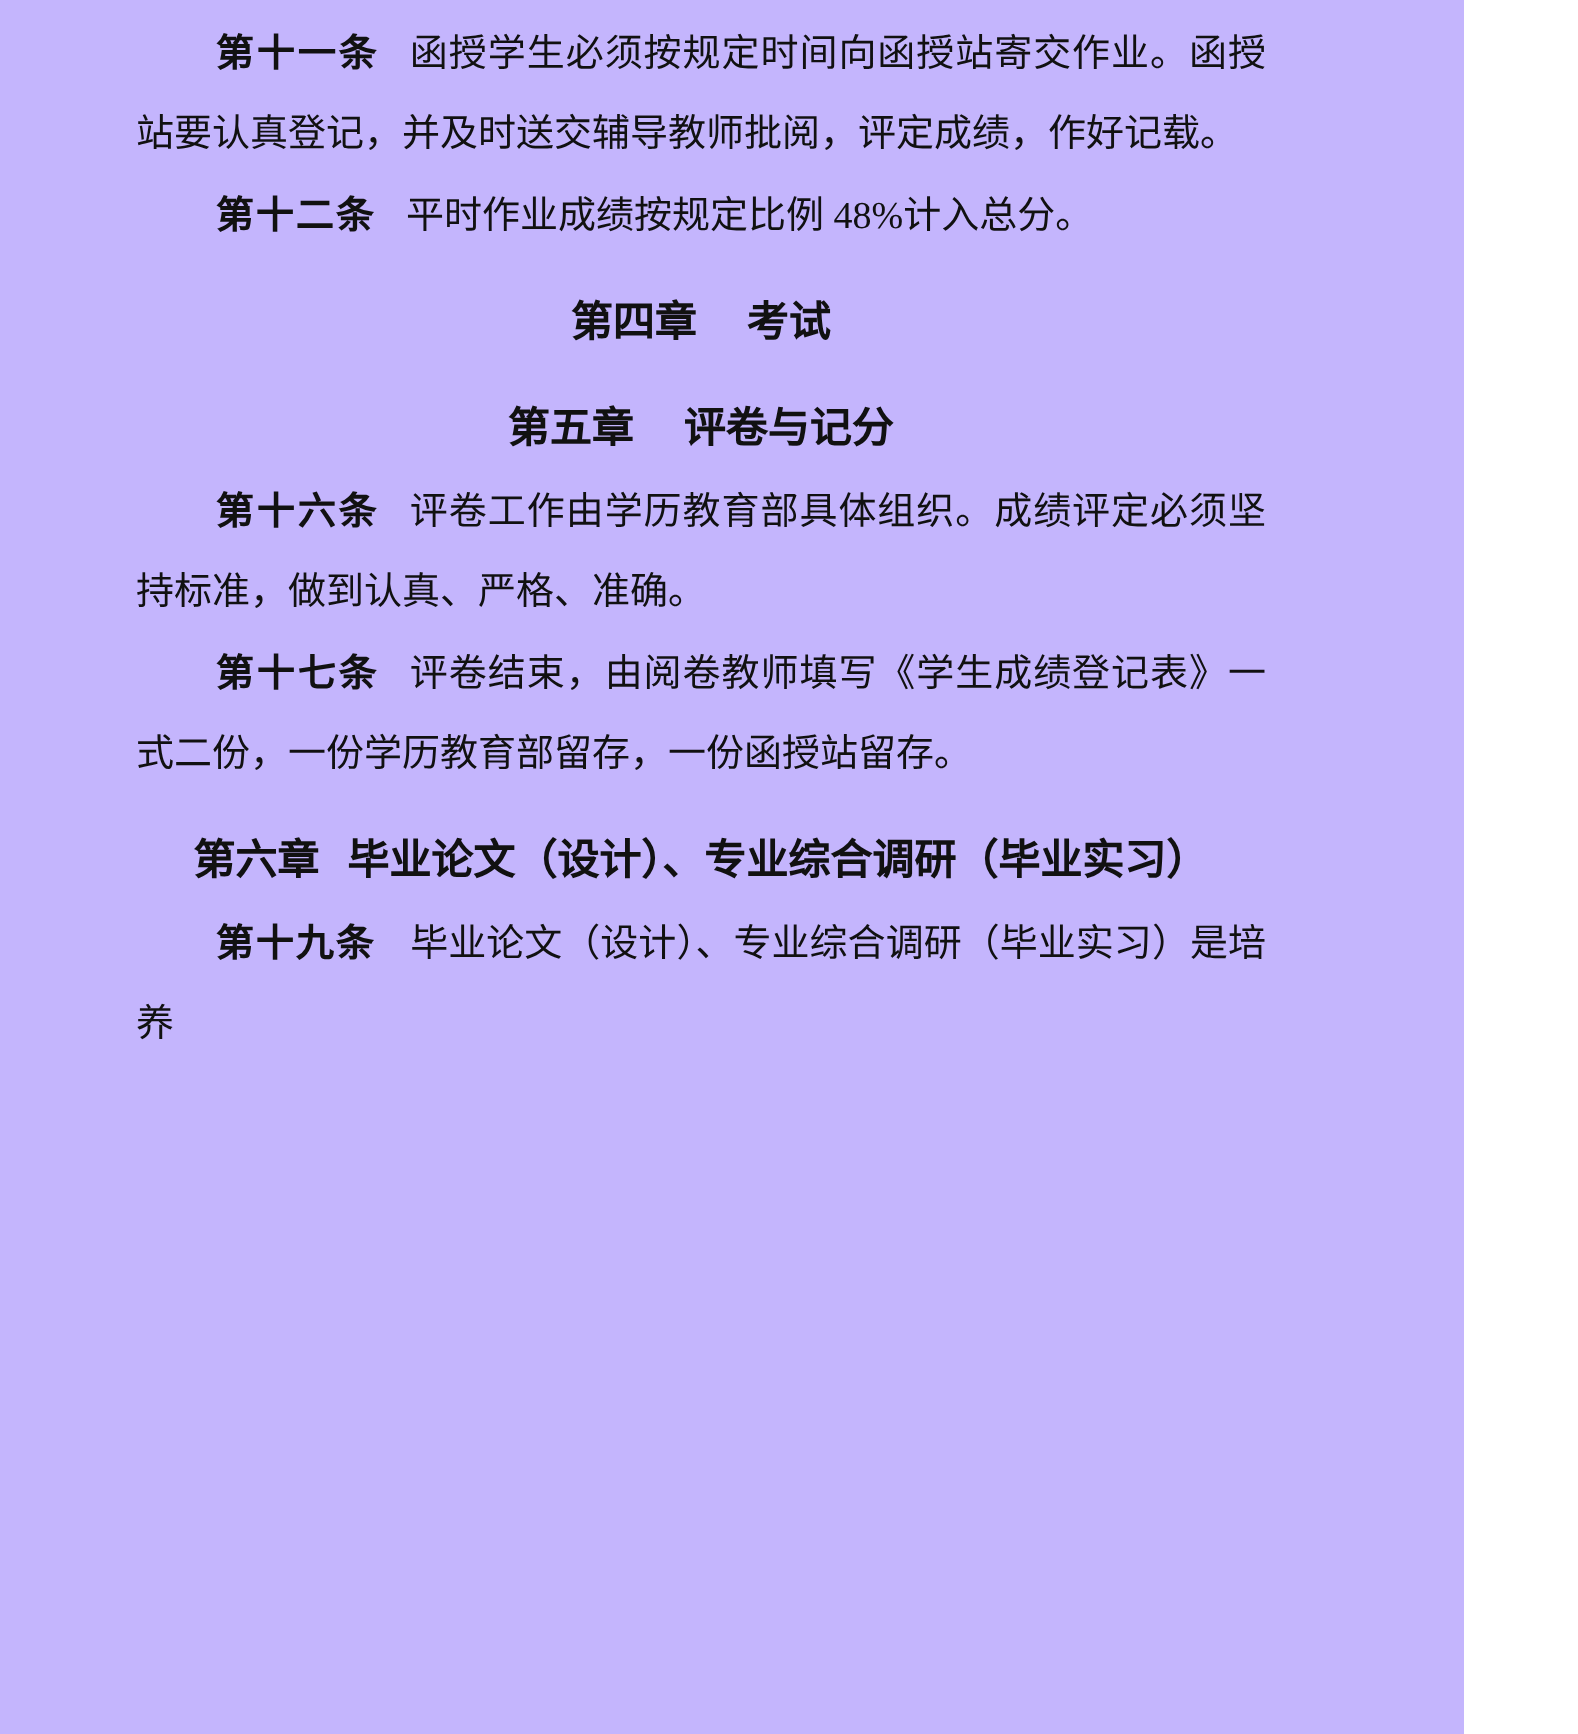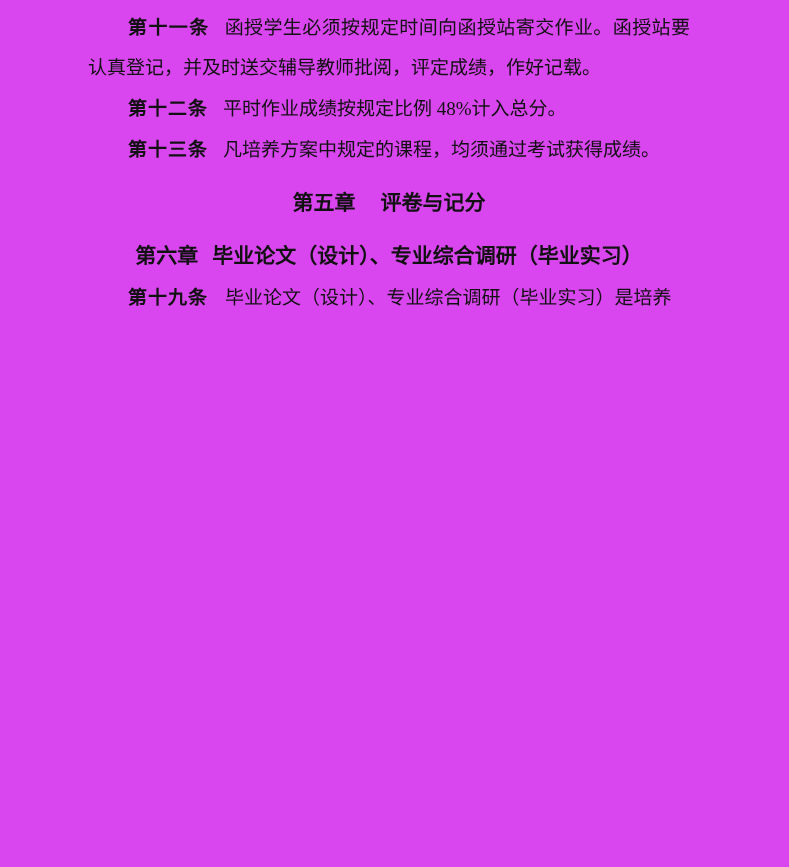--- a/index.html
+++ b/index.html
@@ -9,24 +9,24 @@
   body {
     width: 789px;
     height: 867px;
     background: #ffffff;
     overflow: hidden;
     color: #111111;
     font-family: "Liberation Serif", "DejaVu Serif", serif;
   }
   .page {
     box-sizing: border-box;
-    width: 789px;
+    width: 732px;
     height: 867px;
-    padding: 8px 99px 0 88px;
-    background: #d946ef;
+    padding: 8px 99px 0 68px;
+    background: #c4b5fd;
   }
   .para {
     margin: 0 0 1px 0;
     font-size: 19px;
     line-height: 40px;
     text-align: justify;
     text-indent: 40px;
     color: #111111;
   }
   .article-label {
@@ -57,32 +57,38 @@
 <div class="page">
 
   <p class="para">
     <span class="article-label">第十一条</span><span>函授学生必须按规定时间向函授站寄交作业。函授站要认真登记，并及时送交辅导教师批阅，评定成绩，作好记载。</span>
   </p>
 
   <p class="para">
     <span class="article-label">第十二条</span><span>平时作业成绩按规定比例 48%计入总分。</span>
   </p>
 
+  <h2 class="chapter">
+    <span class="chapter-label">第四章</span><span>考试</span>
+  </h2>
 
-  <p class="para">
-    <span class="article-label">第十三条</span><span>凡培养方案中规定的课程，均须通过考试获得成绩。</span>
-  </p>
 
 
 
   <h2 class="chapter">
     <span class="chapter-label">第五章</span><span>评卷与记分</span>
   </h2>
 
+  <p class="para">
+    <span class="article-label">第十六条</span><span>评卷工作由学历教育部具体组织。成绩评定必须坚持标准，做到认真、严格、准确。</span>
+  </p>
 
+  <p class="para">
+    <span class="article-label">第十七条</span><span>评卷结束，由阅卷教师填写《学生成绩登记表》一式二份，一份学历教育部留存，一份函授站留存。</span>
+  </p>
 
 
   <h2 class="chapter">
     <span class="chapter-label gap-narrow">第六章</span><span>毕业论文（设计）、专业综合调研（毕业实习）</span>
   </h2>
 
   <p class="para">
     <span class="article-label gap-wide">第十九条</span><span>毕业论文（设计）、专业综合调研（毕业实习）是培养</span>
   </p>
 

